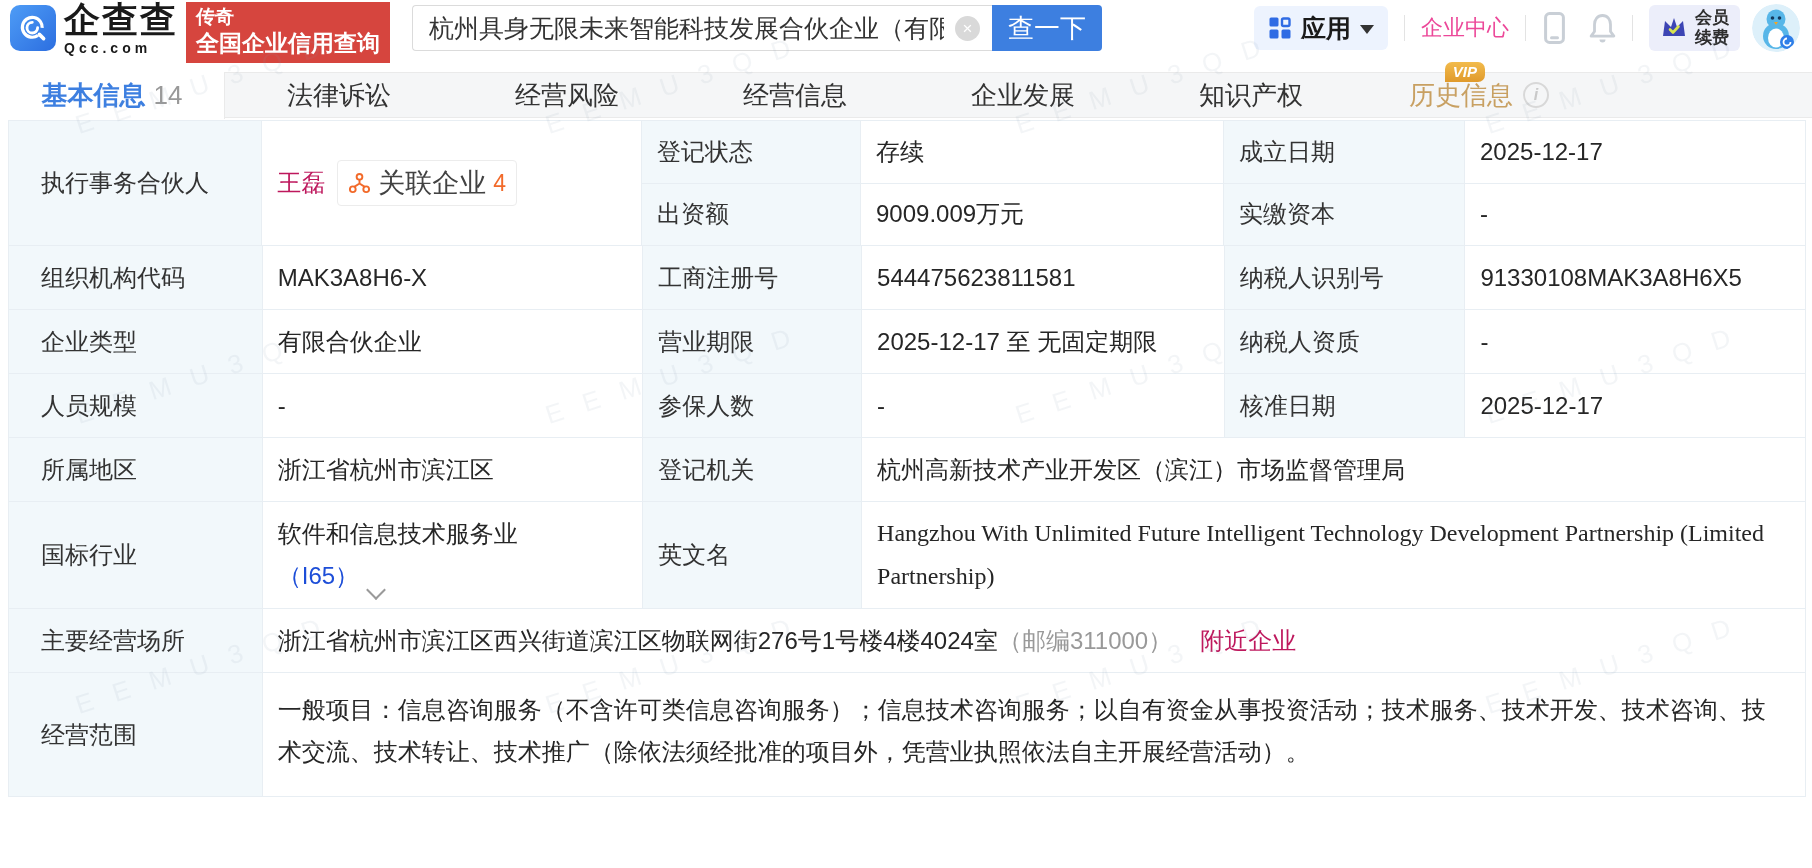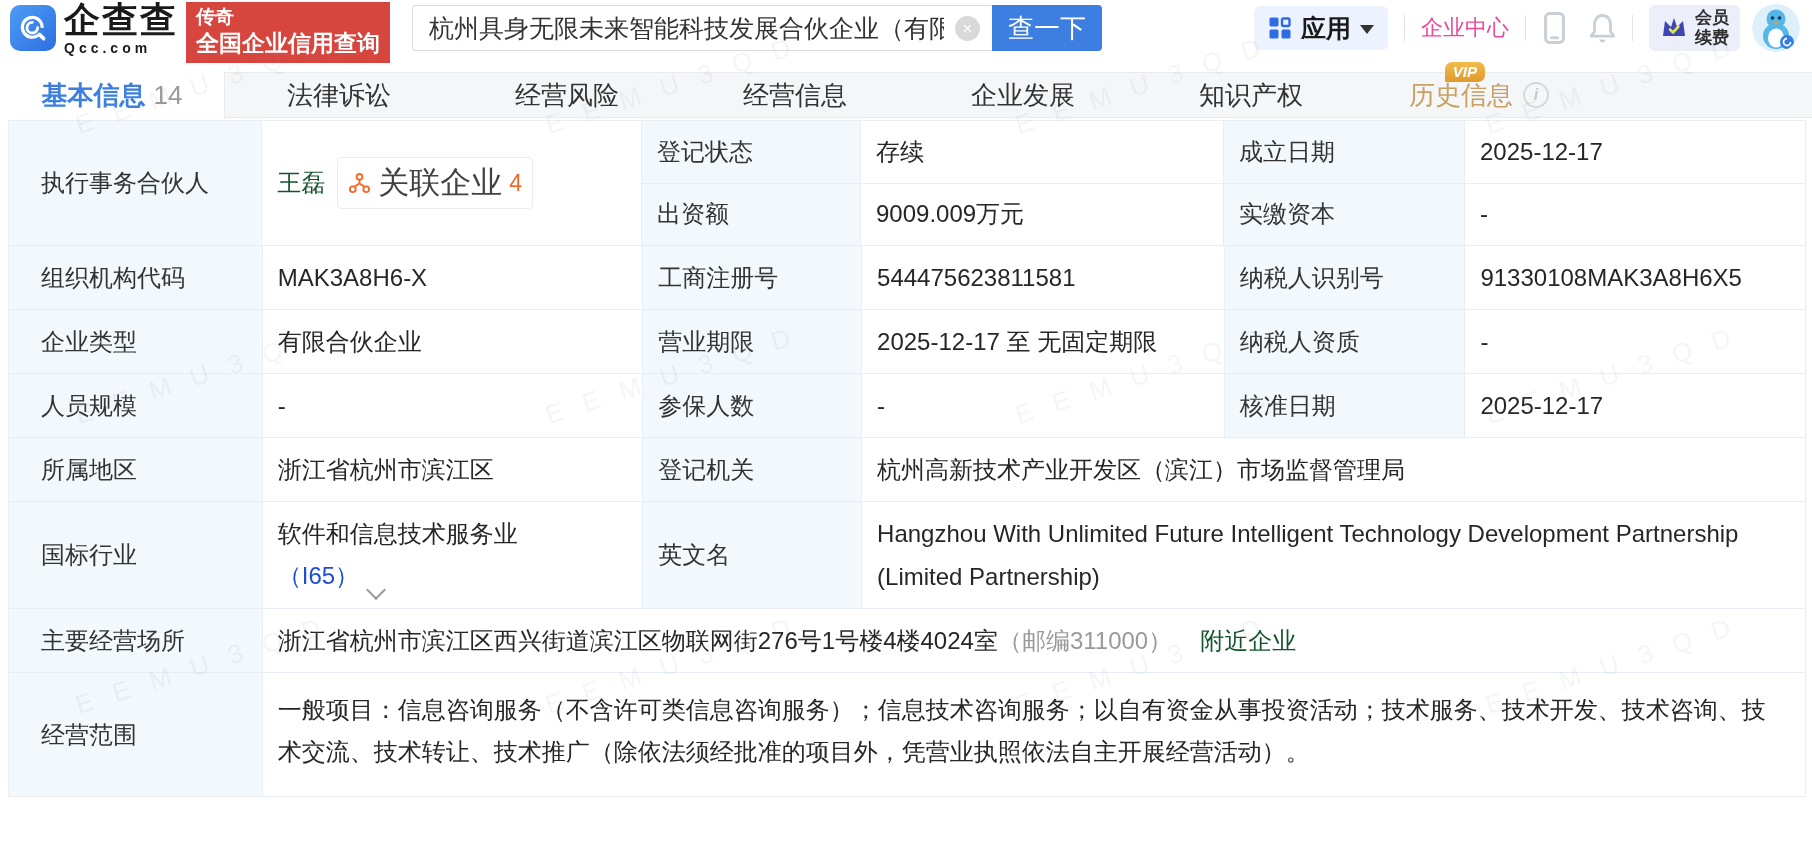--- a/index.html
+++ b/index.html
@@ -59,30 +59,30 @@
 
   
   .biztable { margin:2px 6px 0 8px; width:1798px; border:1px solid #E8EEF3; border-bottom:none; font-size:24px; position:relative; z-index:2; background:transparent; }
   .trow { display:flex; }
   .cell { border-right:1px solid #E8EEF3; border-bottom:1px solid #E8EEF3; display:flex; align-items:center; }
   .cell:last-child { border-right:none; }
   .lbl { background:#F2F8FB; color:#333; padding-left:32px; }
   .lbl2 { background:#F2F8FB; color:#333; padding-left:15px; }
   .val { background:#fff; color:#262626; padding-left:15px; }
   .w-l1{width:254px;} .w-v1{width:381px;} .w-l2{width:219px;} .w-v2{width:363px;} .w-l3{width:241px;} .w-v3{width:340px;}
-  .w-span2{width:944px;} .w-span-full{width:1544px;}
+  .w-span2{width:944px;font-family:Liberation Serif, serif;} .w-span-full{width:1544px;}
   .h-std{min-height:64px;} .h-tall{min-height:95px;} .h-last{min-height:124px;}
   .r1-right { display:flex; flex-direction:column; width:1163px; }
   .r1-sub { display:flex; flex:1; }
   .r1-left { height:125px; }
-  .link { color:#14532d; cursor:pointer; }
+  .link { color:#be185d; cursor:pointer; }
   .partner-link { margin-right:12px; }
   .related-badge { display:inline-flex; align-items:center; gap:7px; border:1px solid #ECECEC; border-radius:4px;
     padding:4px 10px; background:#fff; cursor:pointer; }
-  .related-text { color:#424242; font-size:31px; }
+  .related-text { color:#424242; font-size:27px; }
   .related-count { color:#F26A2A; font-size:23px; }
   .industry-cell { flex-direction:column; align-items:flex-start; justify-content:center; line-height:1.75; }
   .industry-sub { color:#1d4ed8; display:flex; align-items:flex-end; gap:10px; }
   .chevron-down { width:14px; height:14px; border-right:2.5px solid #9a9a9a; border-bottom:2.5px solid #9a9a9a;
     transform:rotate(45deg); margin-top:-7px; cursor:pointer; }
   .en-name { line-height:1.8; padding:10px 20px 10px 15px; align-items:center; }
   .addr-postal { color:#999; }
   .nearby-link { margin-left:28px; }
   .scope-cell { line-height:1.75; padding:16px 20px 16px 15px; align-items:flex-start; }
 </style>

